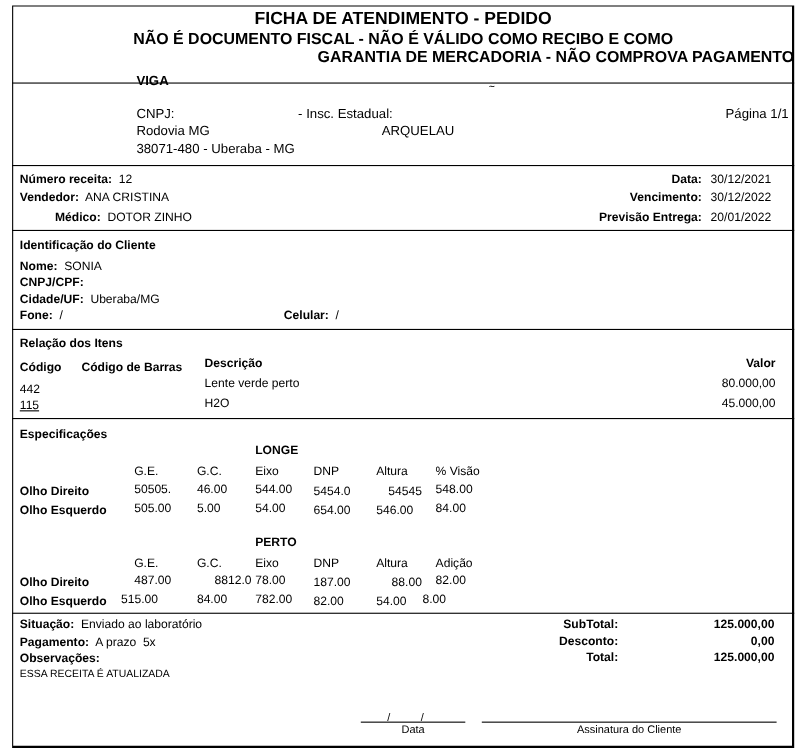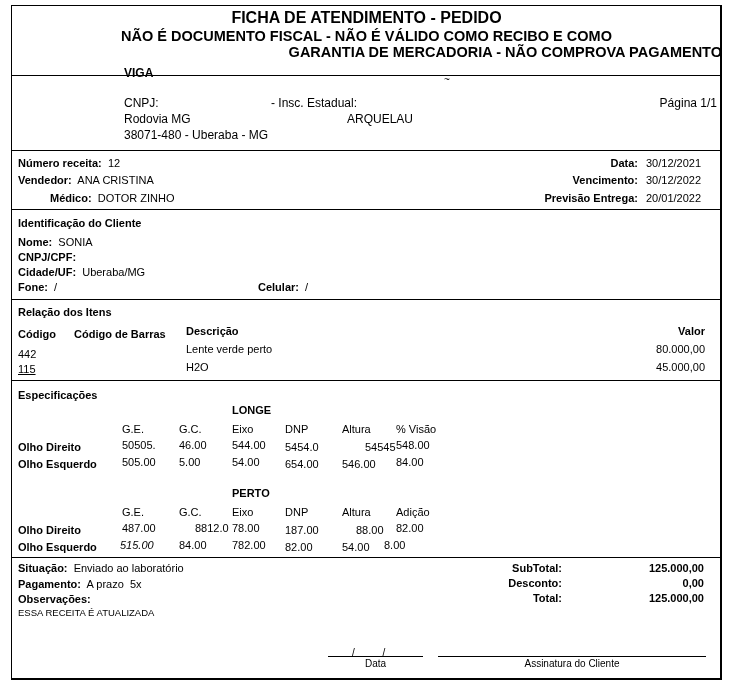--- a/index.html
+++ b/index.html
@@ -85,21 +85,21 @@
     <div class="abs n11" style="left: 232px; top: 423px;">Eixo</div>
     <div class="abs n11" style="left: 285px; top: 423px;">DNP</div>
     <div class="abs n11" style="left: 342px; top: 423px;">Altura</div>
     <div class="abs n11" style="left: 396px; top: 423px;">% Visão</div>
     <div>
       <div class="abs n11 b" style="left: 18px; top: 441px;">Olho Direito</div>
       <div class="abs n11" style="left: 122px; top: 439px;">50505.</div>
       <div class="abs n11" style="left: 179px; top: 439px;">46.00</div>
       <div class="abs n11" style="left: 232px; top: 439px;">544.00</div>
       <div class="abs n11" style="left: 285px; top: 441px;">5454.0</div>
-      <div class="abs n11" style="left: 354px; top: 441px; padding-left: 11px;">54545</div>
+      <div class="abs n11" style="left: 342px; top: 441px; padding-left: 11px;">54545</div>
       <div class="abs n11" style="left: 396px; top: 439px;">548.00</div>
     </div>
     <div>
       <div class="abs n11 b" style="left: 18px; top: 458px;">Olho Esquerdo</div>
       <div class="abs n11" style="left: 122px; top: 456px;">505.00</div>
       <div class="abs n11" style="left: 179px; top: 456px;">5.00</div>
       <div class="abs n11" style="left: 232px; top: 456px;">54.00</div>
       <div class="abs n11" style="left: 285px; top: 458px;">654.00</div>
       <div class="abs n11" style="left: 342px; top: 458px;">546.00</div>
       <div class="abs n11" style="left: 396px; top: 456px;">84.00</div>
@@ -117,21 +117,21 @@
       <div class="abs n11 b" style="left: 18px; top: 524px;">Olho Direito</div>
       <div class="abs n11" style="left: 122px; top: 522px;">487.00</div>
       <div class="abs n11" style="left: 179px; top: 522px; padding-left: 16px;">8812.0</div>
       <div class="abs n11" style="left: 232px; top: 522px;">78.00</div>
       <div class="abs n11" style="left: 285px; top: 524px;">187.00</div>
       <div class="abs n11" style="left: 356px; top: 524px;">88.00</div>
       <div class="abs n11" style="left: 396px; top: 522px;">82.00</div>
     </div>
     <div>
       <div class="abs n11 b" style="left: 18px; top: 541px;">Olho Esquerdo</div>
-      <div class="abs n11" style="left: 120px; top: 539px; font-style: italic;">515.00</div>
+      <div class="abs n11" style="left: 110px; top: 539px;">515.00</div>
       <div class="abs n11" style="left: 179px; top: 539px;">84.00</div>
       <div class="abs n11" style="left: 232px; top: 539px;">782.00</div>
       <div class="abs n11" style="left: 285px; top: 541px;">82.00</div>
       <div class="abs n11" style="left: 342px; top: 541px;">54.00</div>
       <div class="abs n11" style="left: 384px; top: 539px;">8.00</div>
     </div>
   </div>
 
 <div class="hr" style="top:557px;"></div>
 

